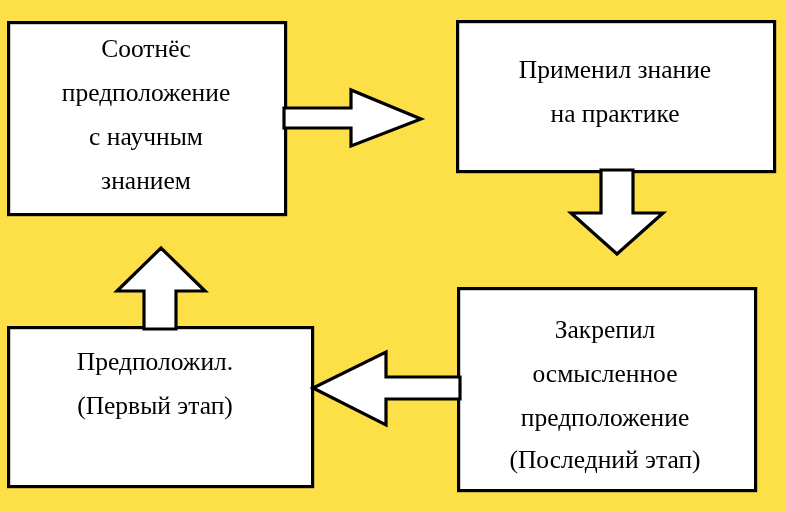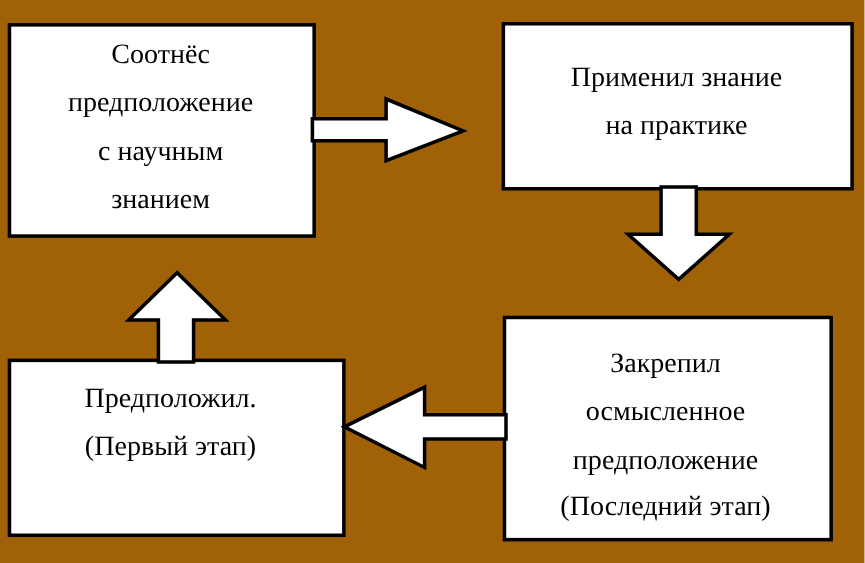--- a/index.html
+++ b/index.html
@@ -10,21 +10,21 @@
   body {
     width: 786px;
     height: 512px;
     overflow: hidden;
     font-family: "Liberation Serif", "DejaVu Serif", serif;
   }
   #diagram-root {
     position: relative;
     width: 786px;
     height: 512px;
-    background: #a16207;
+    background: #fde047;
   }
   svg.diagram-canvas {
     position: absolute;
     left: 0;
     top: 0;
     width: 786px;
     height: 512px;
     display: block;
   }
   .node-box {

